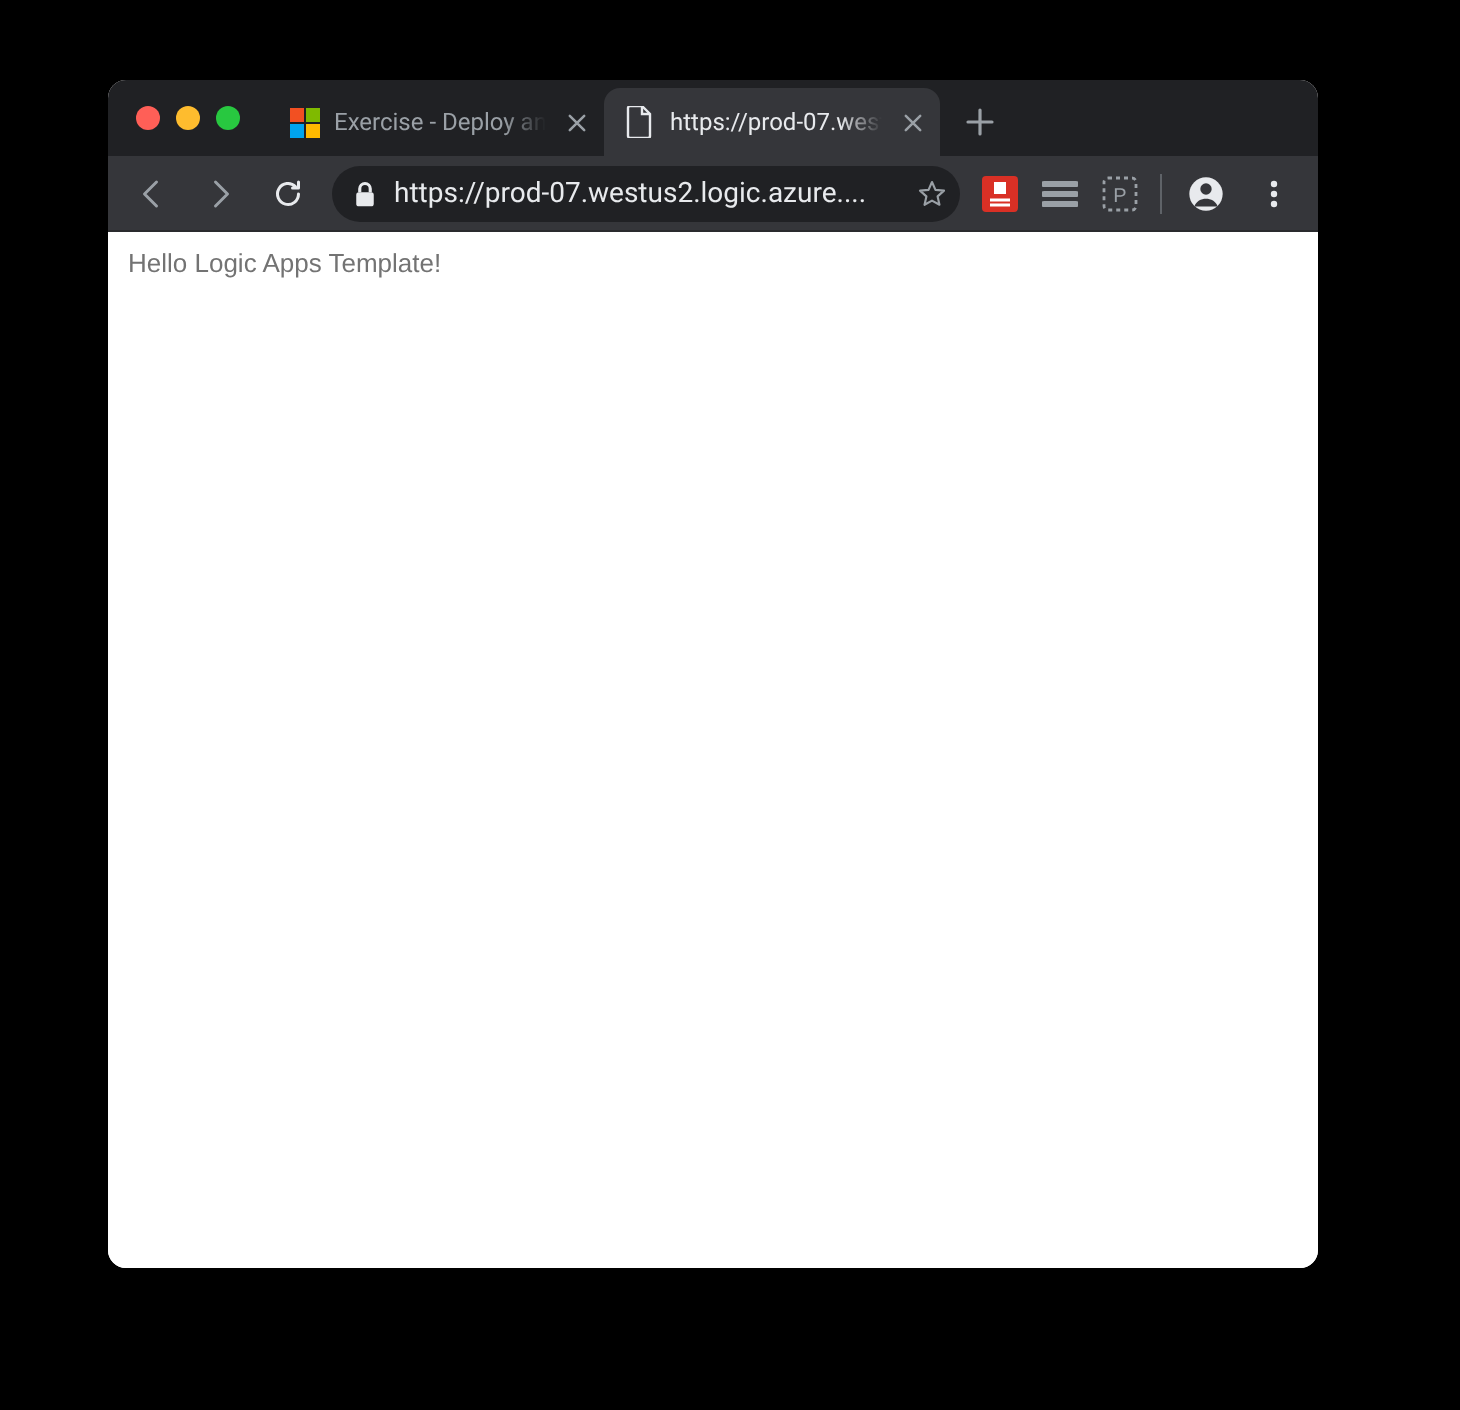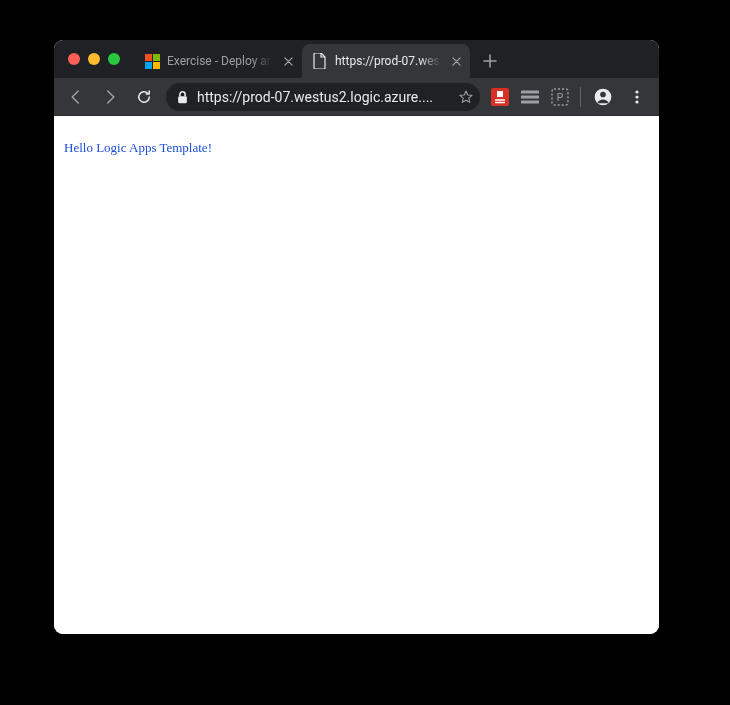--- a/index.html
+++ b/index.html
@@ -152,24 +152,24 @@
     width: 28px; height: 28px;
     display:flex; align-items:center; justify-content:center;
     color:#bdc1c6;
   }
   .divider {
     width: 1px; height: 20px; background: #5f6368; margin: 0 4px;
   }
   .content {
     flex: 1;
     background: #fff;
-    padding: 24px 10px;
-    font-family: Liberation Serif, serif;
+    padding: 8px 10px;
+    font-family: Liberation Sans, sans-serif;
     font-size: 13px;
-    color: #1d4ed8;
+    color: #737373;
     overflow: auto;
   }
   svg { display:block; }
 </style>
 </head>
 <body>
 
 <div class="window">
 
   <div class="tab-strip">

